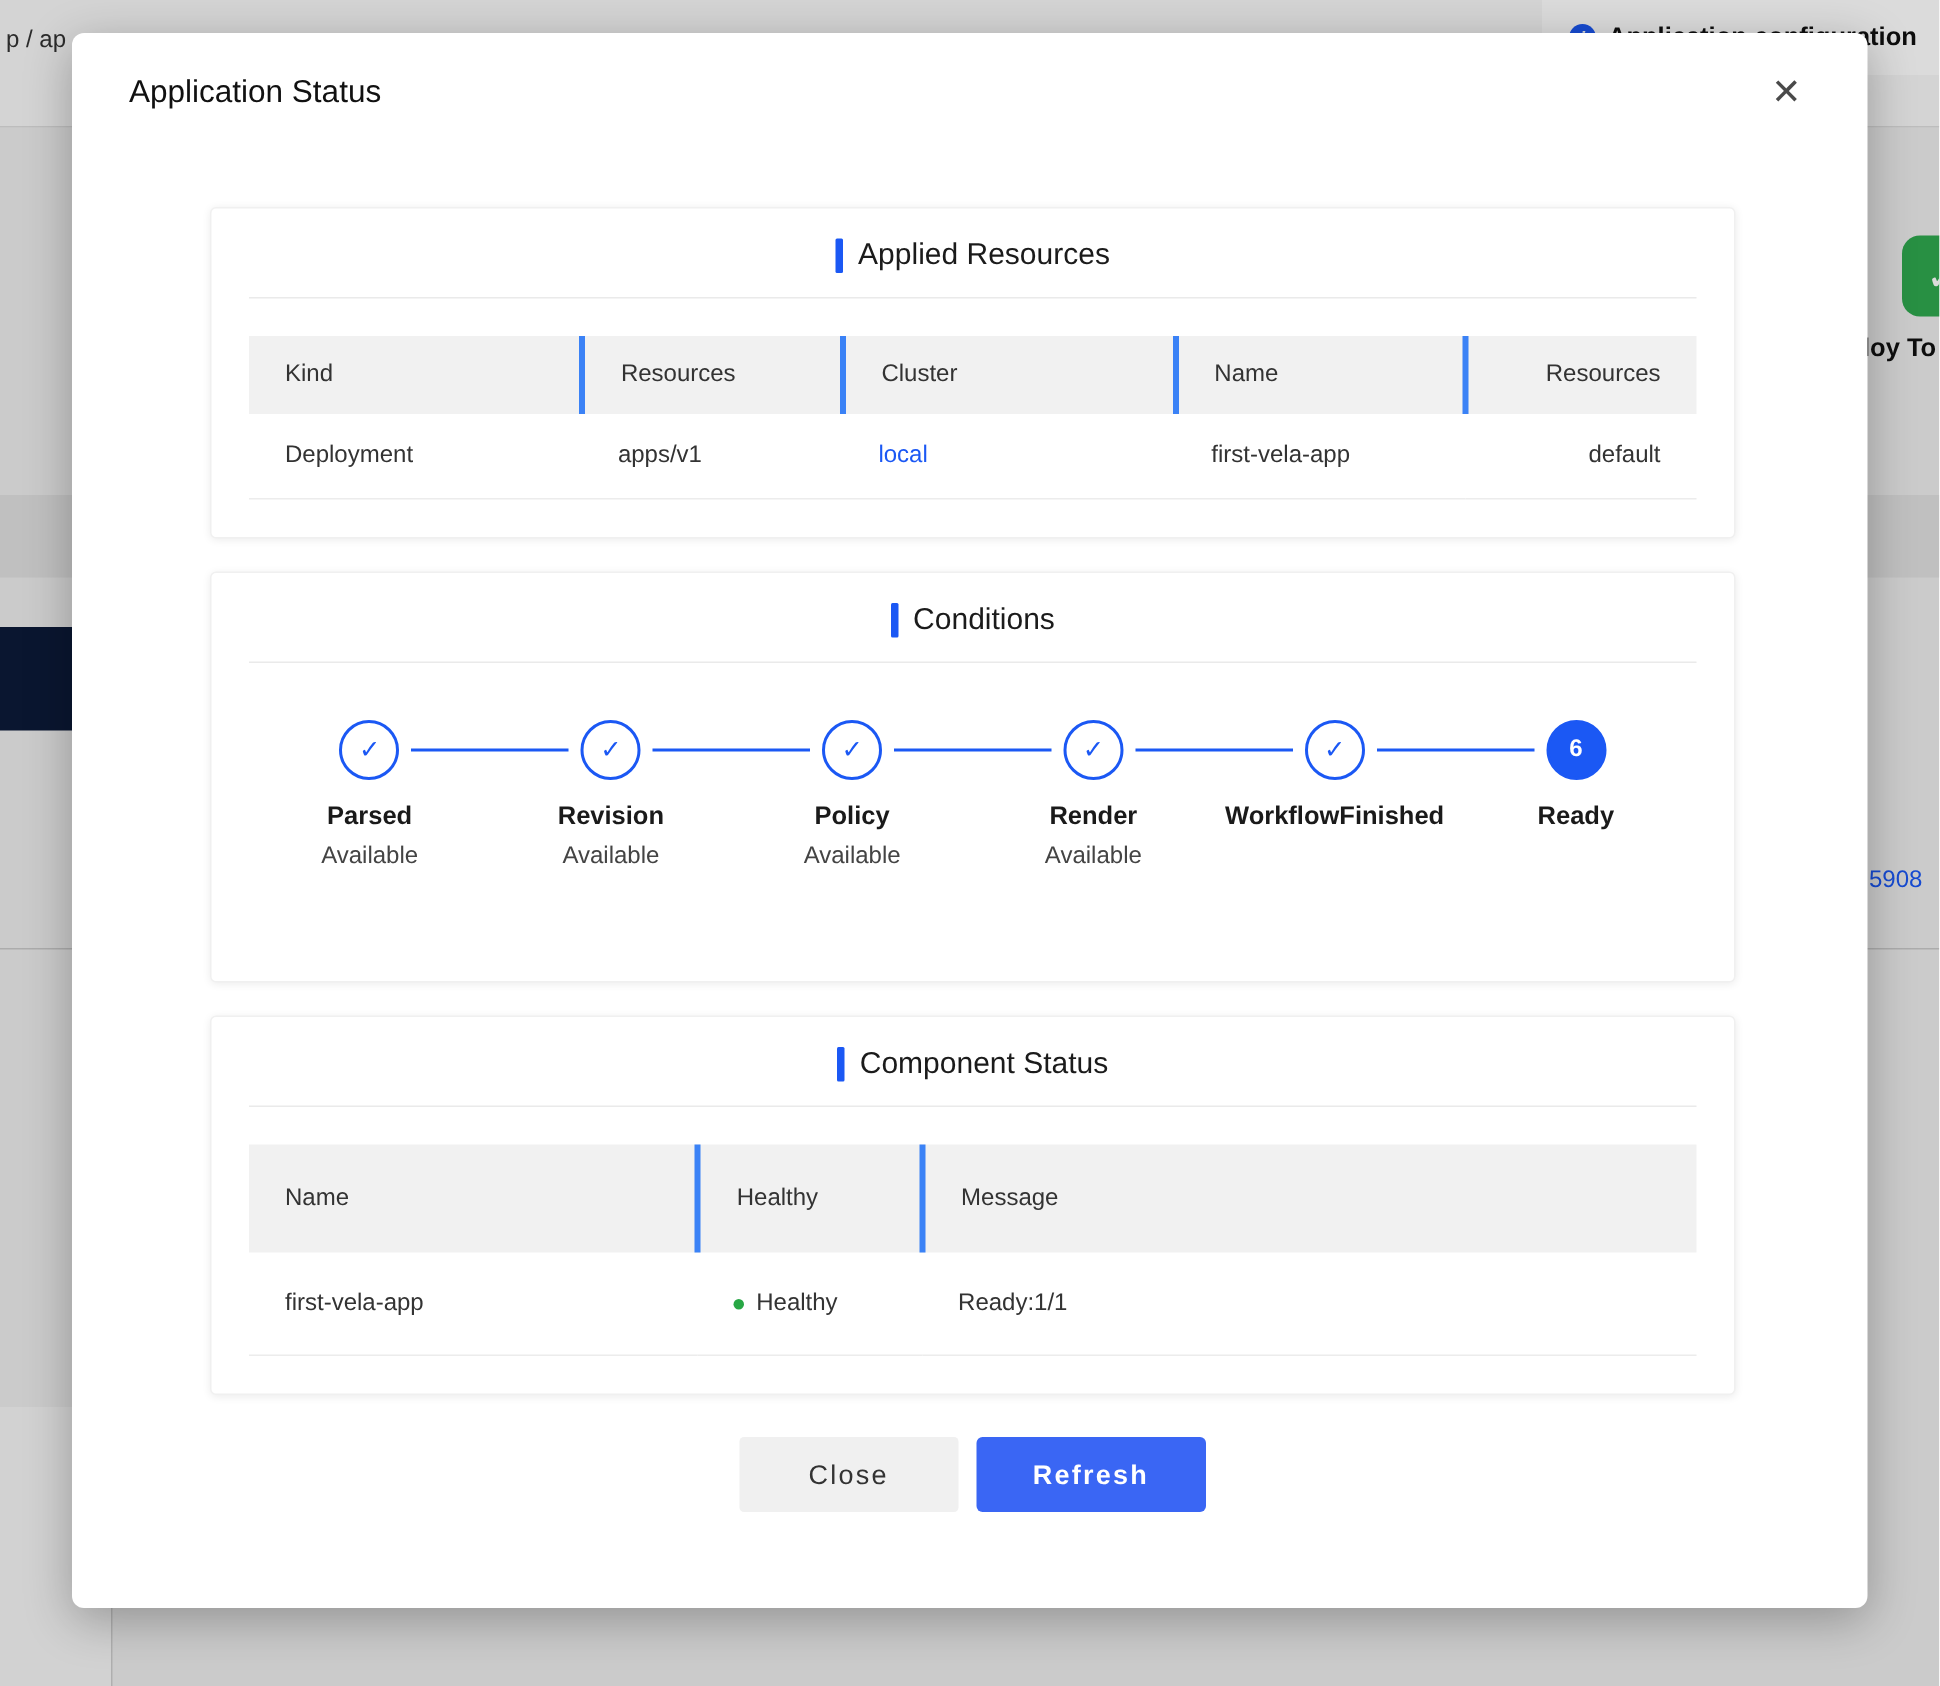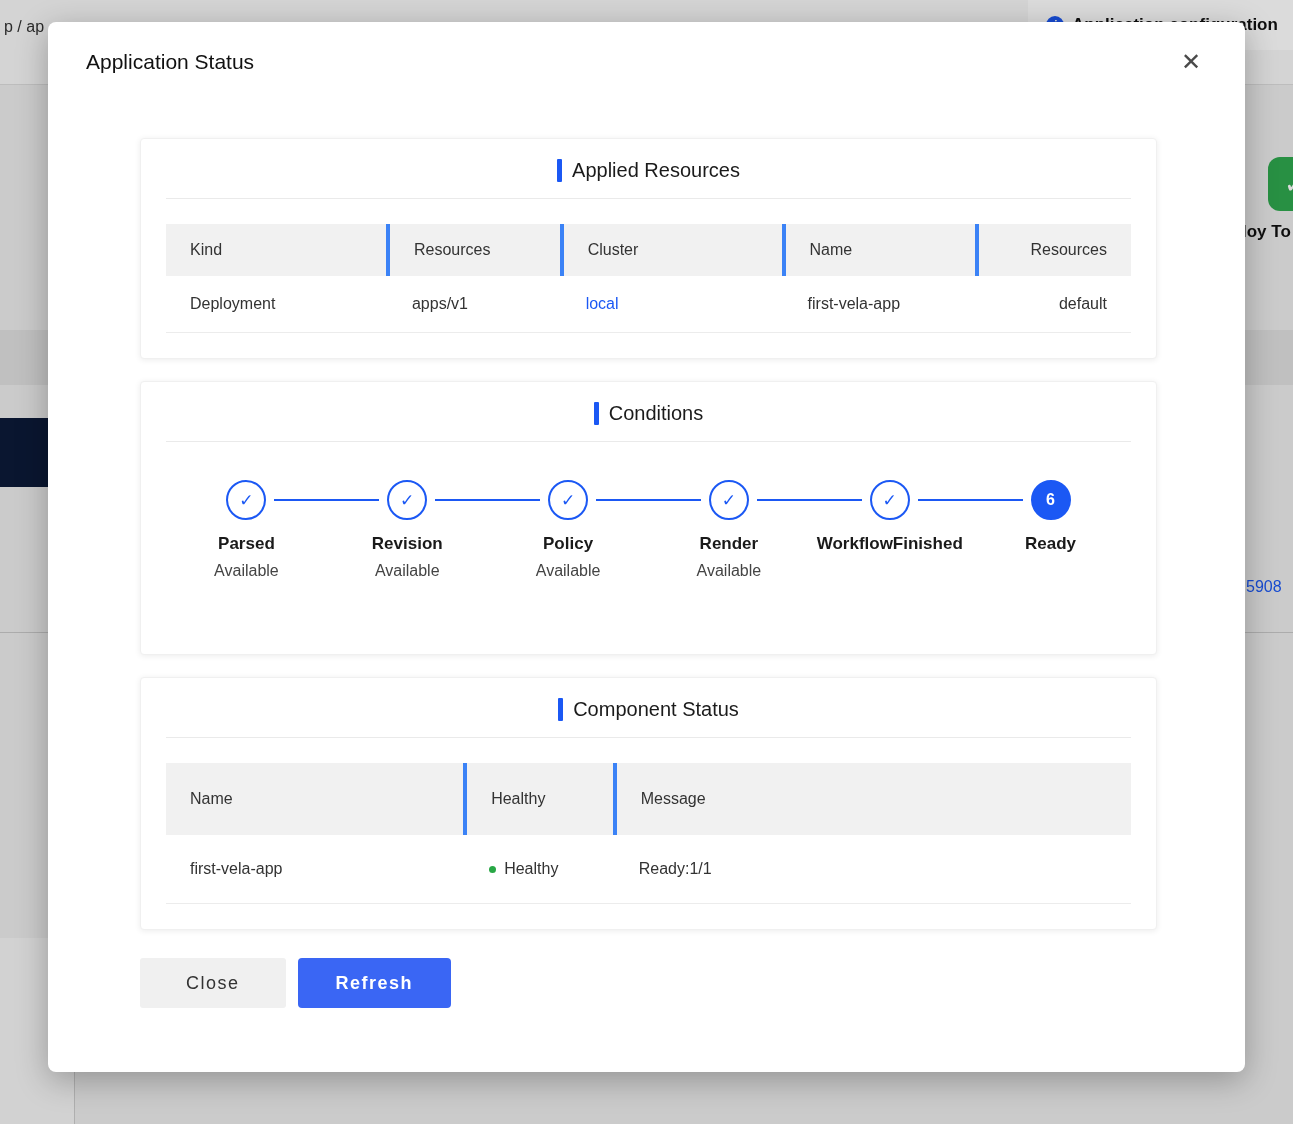--- a/index.html
+++ b/index.html
@@ -64,21 +64,21 @@
   .stepper{display:flex;padding:38px 25px 72px;}
   .step{flex:1;display:flex;flex-direction:column;align-items:center;position:relative;}
   .step:not(:first-child)::before{content:"";position:absolute;top:19px;left:calc(-50% + 28px);width:calc(100% - 56px);height:2px;background:var(--accent);}
   .circle{width:40px;height:40px;border-radius:50%;border:2px solid var(--accent);background:#fff;color:var(--accent);
           display:flex;align-items:center;justify-content:center;font-size:17px;font-weight:700;}
   .circle.current{background:var(--accent);border-color:var(--accent);color:#fff;font-size:16px;}
   .step-label{margin-top:14px;font-size:17px;font-weight:600;color:#1a1a1a;}
   .step-sub{margin-top:8px;font-size:16px;color:#444;min-height:20px;}
 
   
-  .footer{display:flex;justify-content:flex-start;gap:12px;margin-top:28px;}
+  .footer{display:flex;justify-content:center;gap:12px;margin-top:28px;}
   .btn{border:none;height:50px;font-size:18px;cursor:pointer;letter-spacing:1.5px;font-family:inherit;}
   .btn-close{background:#f0f0f0;color:#333;padding:0 46px;border-radius:3px;}
   .btn-refresh{background:var(--button-primary);color:#fff;padding:0 38px;border-radius:4px;font-weight:bold;}
 </style>
 </head>
 <body>
 
 <div class="stage">
 
   <div class="backdrop">

